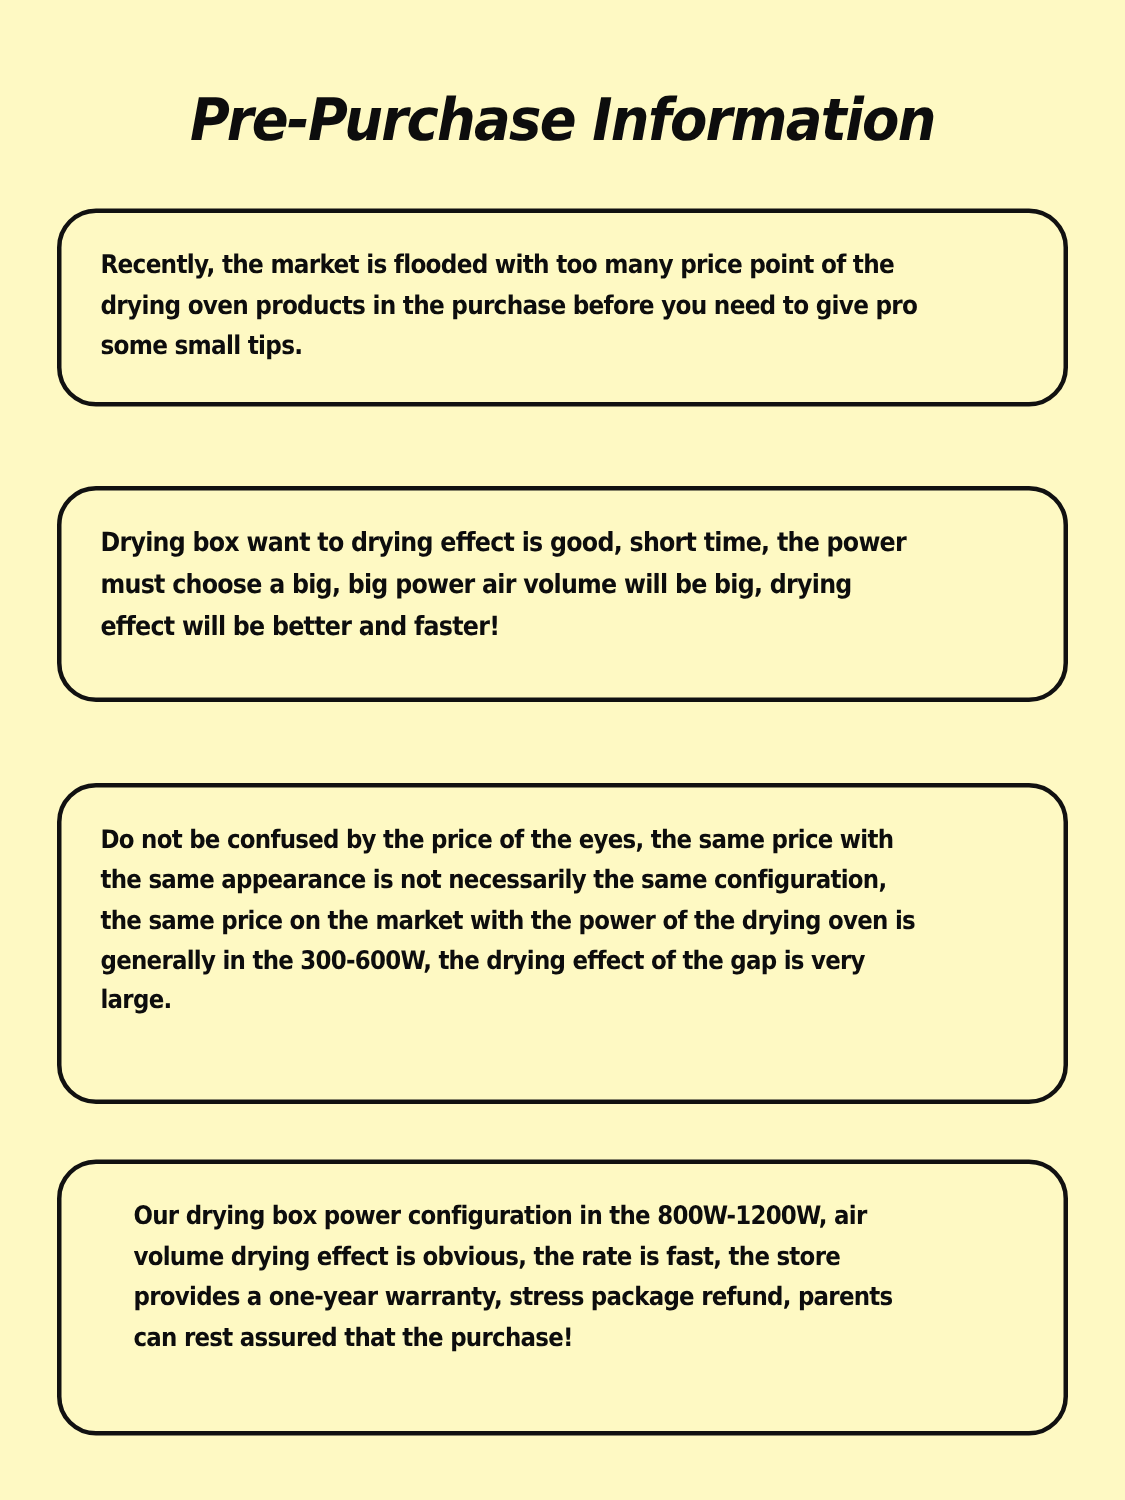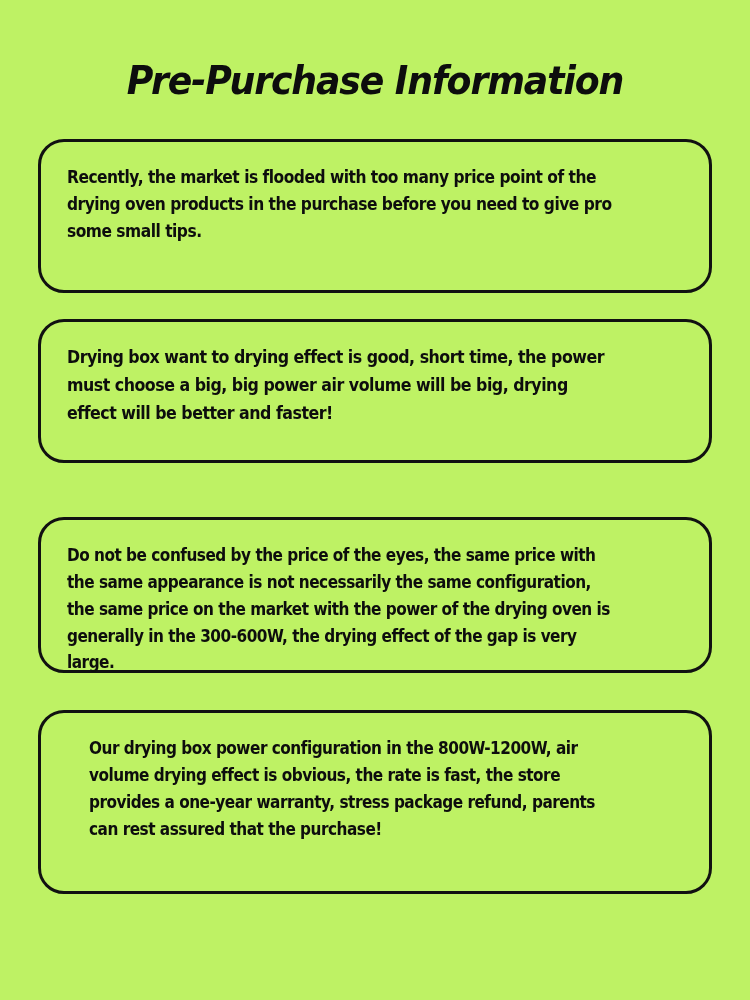--- a/index.html
+++ b/index.html
@@ -10,21 +10,21 @@
     width: 750px;
     height: 1000px;
     background: #ece2dc;
     font-family: "Liberation Sans", sans-serif;
     overflow: hidden;
   }
   .page {
     position: relative;
     width: 750px;
     height: 1000px;
-    background: #bef264;
+    background: #fef9c3;
     box-sizing: border-box;
     padding: 0 38px;
   }
   .title {
     text-align: center;
     font-family: "DejaVu Sans", sans-serif;
     font-weight: bold;
     font-style: italic;
     font-size: 39px;
     letter-spacing: -1.2px;
@@ -42,23 +42,23 @@
   }
   .card {
     border: 3px solid #111111;
     border-radius: 26px;
     background: transparent;
     box-sizing: border-box;
     padding: 22px 26px 22px 26px;
     display: flex;
     align-items: flex-start;
   }
-  .card.c0 { height: 154px; margin-bottom: 26px; }
+  .card.c0 { height: 132px; margin-bottom: 53px; }
   .card.c1 { height: 144px; margin-bottom: 54px; justify-content: center; }
-  .card.c2 { height: 156px; margin-bottom: 37px; }
+  .card.c2 { height: 214px; margin-bottom: 37px; }
   .card.c3 { height: 184px; padding-left: 48px; }
 
   .card-text {
     font-family: "DejaVu Sans", sans-serif;
     font-weight: bold;
     font-size: 17.2px;
     line-height: 1.58;
     color: #0d0d0d;
     letter-spacing: -0.55px;
     transform: scaleX(0.90);

